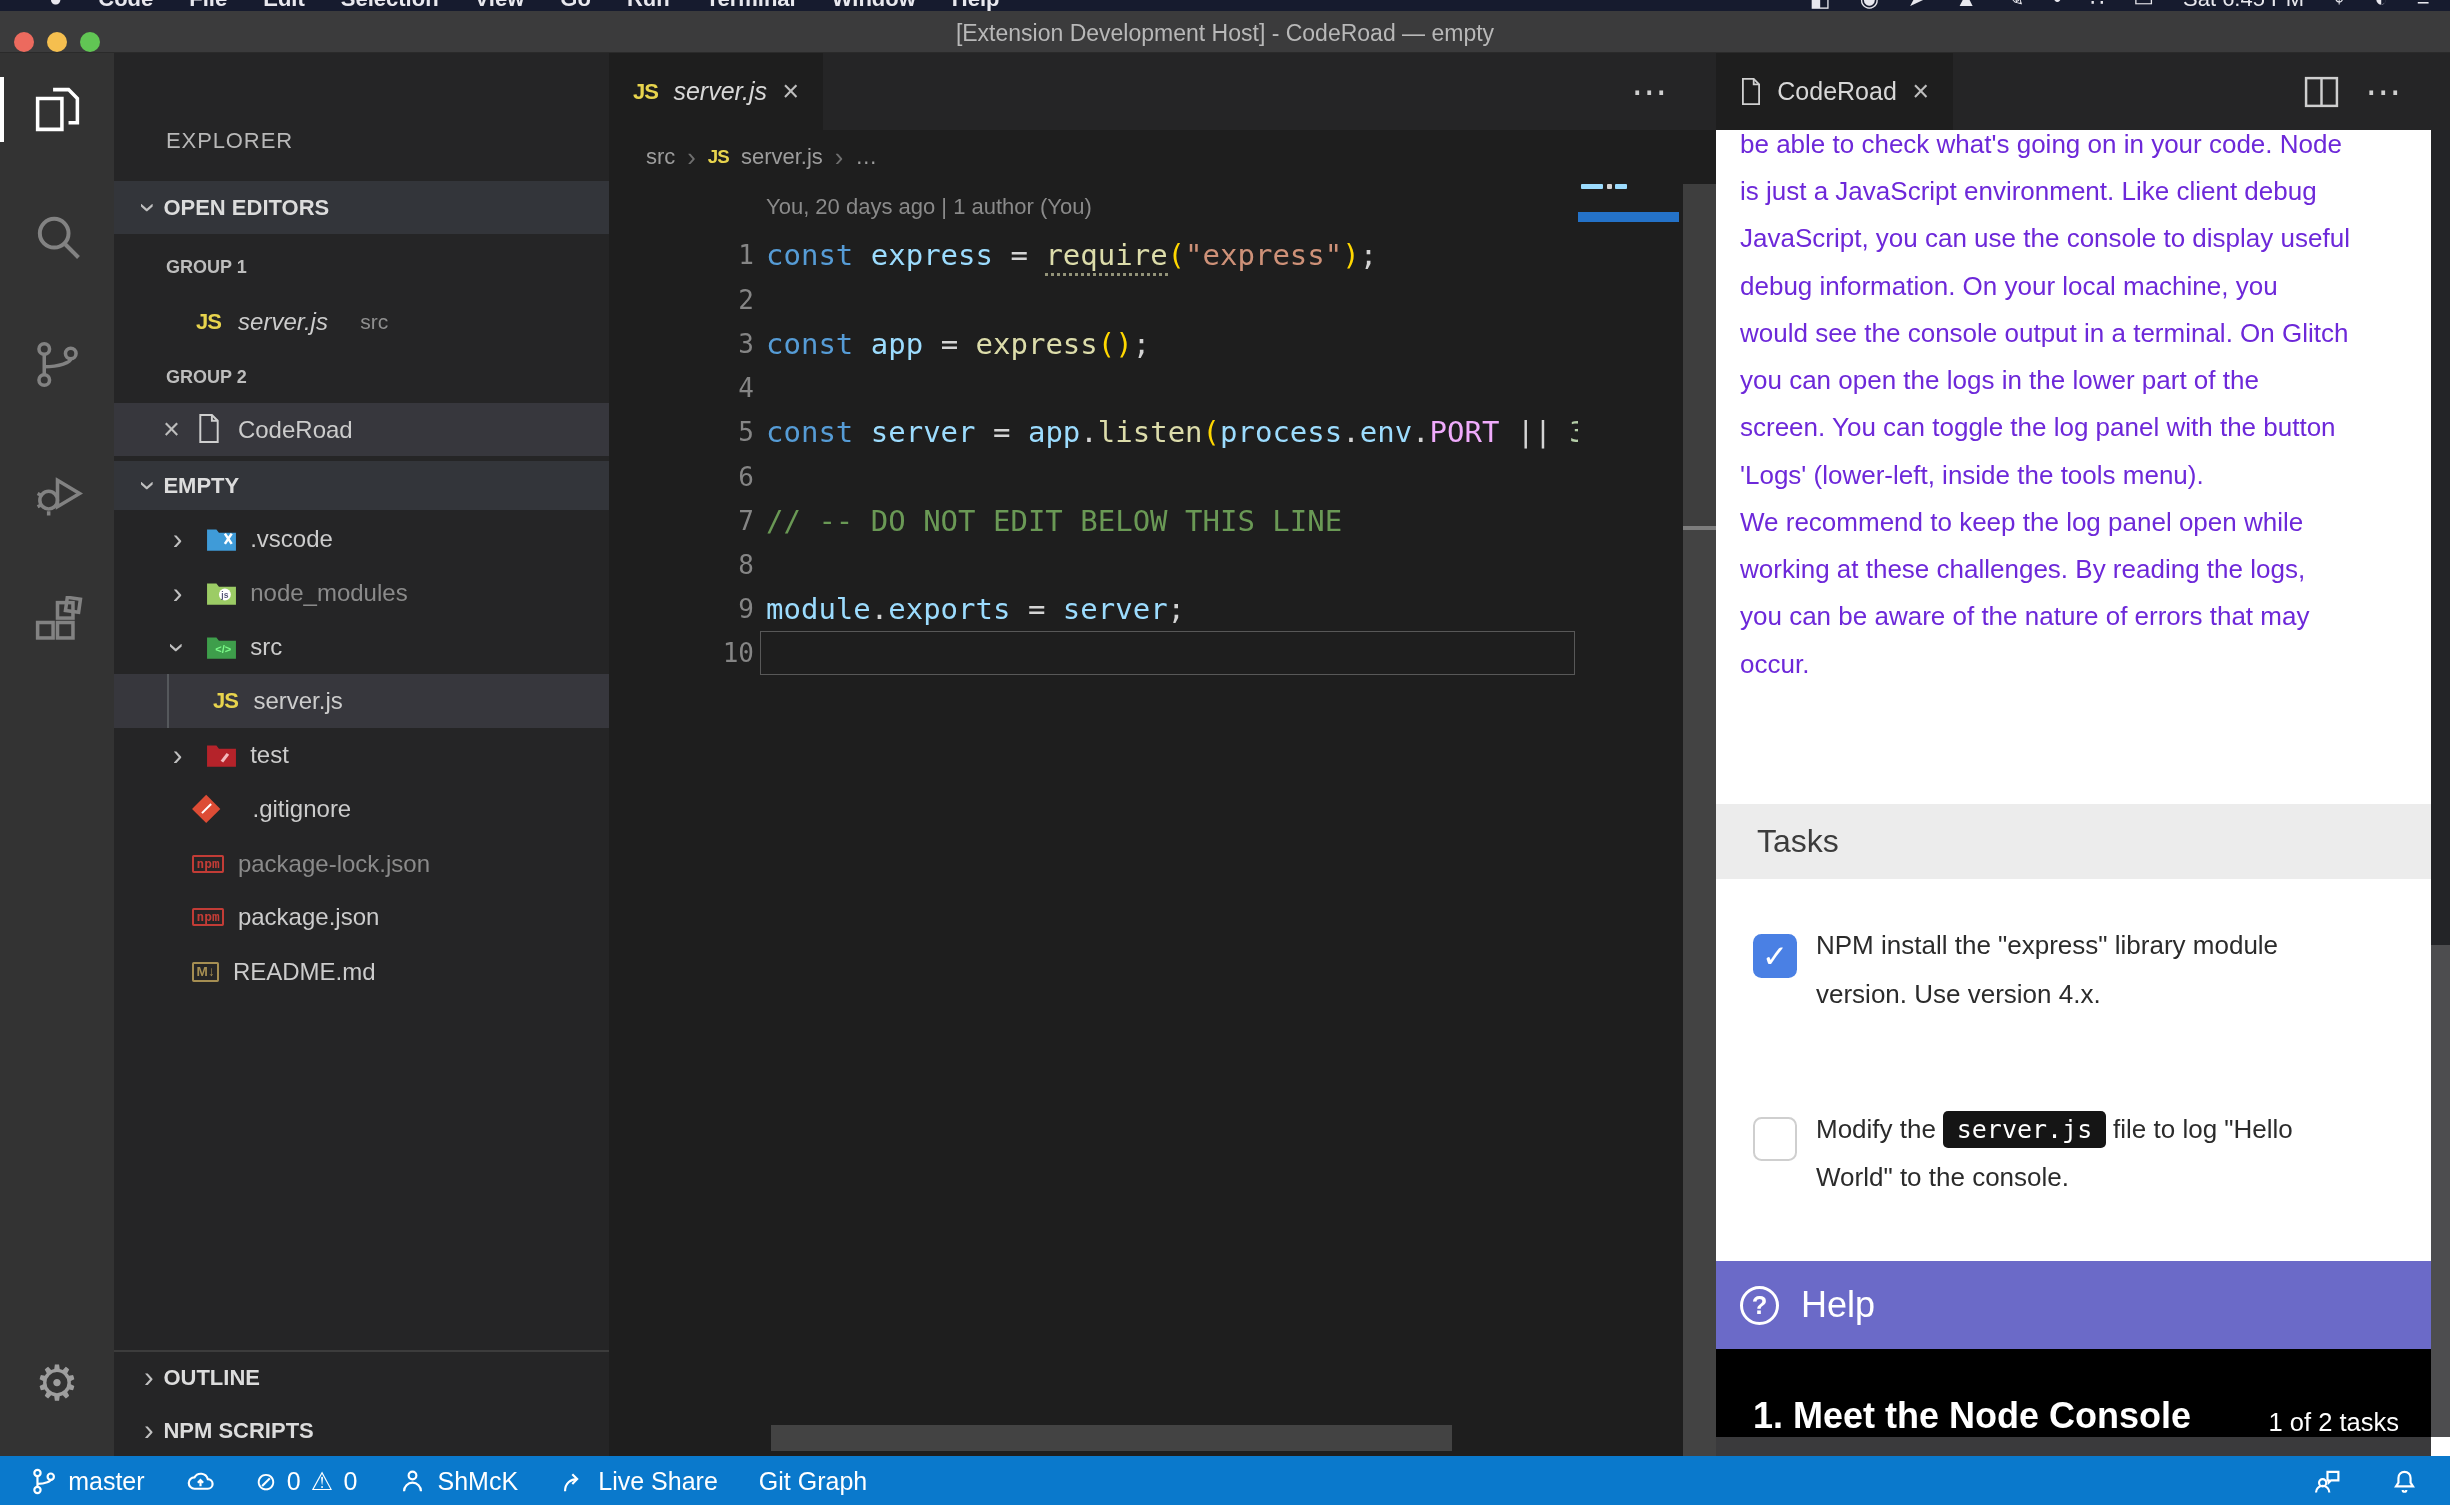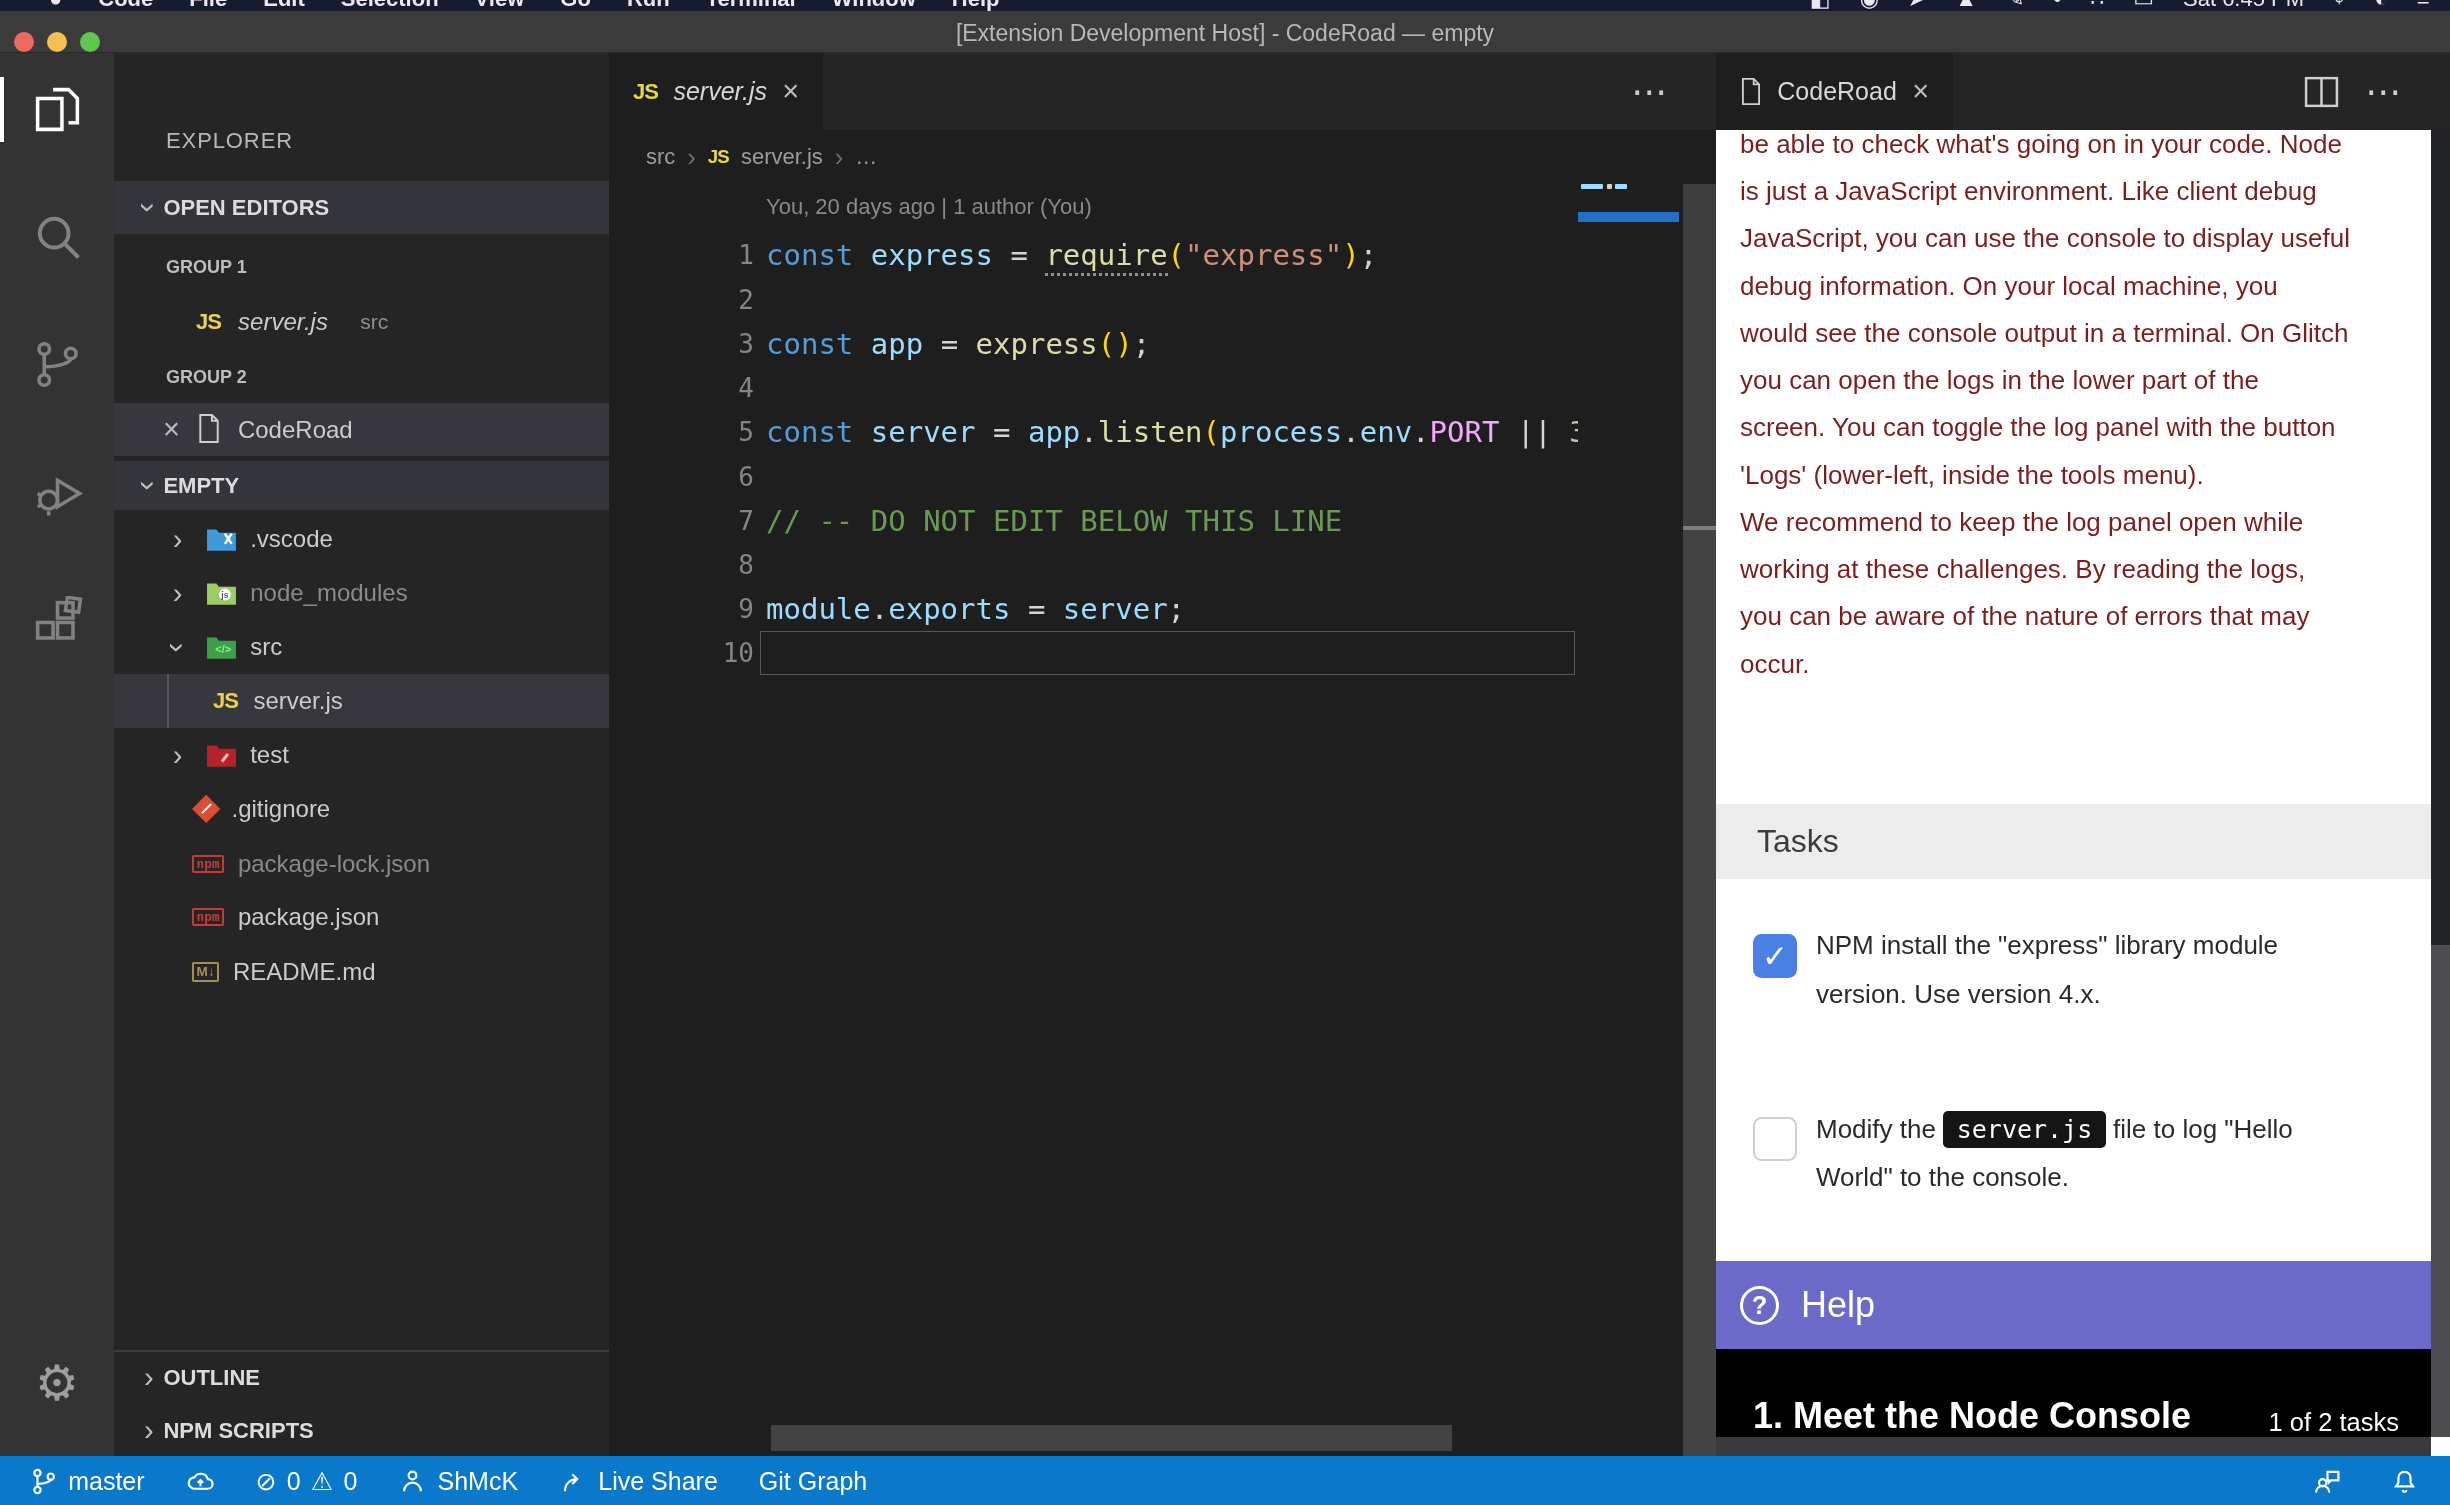--- a/index.html
+++ b/index.html
@@ -72,21 +72,21 @@
   .mm-seg { height:5.1px; border-radius:0.9px; }
   .mm-blueband { position:absolute; left:0; top:82px; width:101px; height:10.2px; background:#2472c8; }
   .vstrip { position:absolute; left:1074px; top:77px; width:33px; height:1326px; background:#434343; }
   .vstrip-top { position:absolute; left:0; top:0; width:33px; height:396px; background:#3e3e3e; }
   .vstrip-div { position:absolute; left:0; top:396px; width:33px; height:4.3px; background:#7d7d7d; }
   .hscroll { position:absolute; left:162px; top:1372px; width:681px; height:25.5px; background:#434343; }
 
   
   .coderoad { position:absolute; left:1716px; top:53px; width:734px; height:1403px; background:#1e1e1e; }
   .cr-white { position:absolute; left:0; top:77px; width:715px; height:1308px; background:#ffffff; }
-  .cr-par-line { position:absolute; left:24px; width:672px; height:48px; color:#7f1d1d; font-size:26px; line-height:48px; }
+  .cr-par-line { position:absolute; left:24px; width:672px; height:48px; color:#6d28d9; font-size:26px; line-height:48px; }
   .cr-tasks-band { position:absolute; left:0; top:674px; width:715px; height:75px; background:#ececec; display:flex; align-items:center; padding-left:41px; }
   .cr-tasks-title { font-size:32px; color:#3c3c3c; }
   .checkbox { position:absolute; left:37px; width:44px; height:44px; border-radius:8.5px; }
   .checkbox.checked { background:#4a80e4; color:#fff; display:flex; align-items:center; justify-content:center; font-size:31px; }
   .checkbox.empty { background:#fff; border:2.6px solid #cfcfcf; }
   .task-line { position:absolute; left:100px; width:596px; font-size:26px; line-height:48px; color:#2b2b2b; }
   .code-chip { background:#151515; color:#ffffff; font-family:"DejaVu Sans Mono", monospace; font-size:25px; padding:4.3px 13.6px; border-radius:5.1px; }
   .cr-help { position:absolute; left:0; top:1208px; width:715px; height:88px; background:#6b6ac8; display:flex; align-items:center; padding-left:24px; gap:22px; }
   .help-q { width:39px; height:39px; border-radius:50%; border:3.4px solid #ffffff; color:#fff; font-size:25.5px; font-weight:bold; display:flex; align-items:center; justify-content:center; }
   .cr-help-label { color:#ffffff; font-size:36px; }
@@ -256,21 +256,21 @@
       <span class="tlabel">server.js</span>
     </div>
     <div class="sb-row" style="top:675px;height:54px;padding-left:49px;gap:13.6px">
       <span class="chev">›</span>
       <svg class="folder-svg" viewBox="0 0 36 30">
           <path d="M1 4h11l3 4h20v21H1z" fill="#b5232a"></path>
           <path d="M17 22l7-9 3 2-7 9z" fill="#f3b8bc"></path>
         </svg>
       <span class="tlabel">test</span>
     </div>
-    <div class="sb-row" style="top:729px;height:54px;padding-left:82px;gap:10px">
+    <div class="sb-row" style="top:729px;height:54px;padding-left:82px;gap:31px">
       <span class="git-diamond"></span>
       <span class="tlabel" style="margin-left:5.1px">.gitignore</span>
     </div>
     <div class="sb-row" style="top:784px;height:54px;padding-left:78px;gap:13.6px">
       <span class="npm-badge">npm</span>
       <span class="tlabel dim">package-lock.json</span>
     </div>
     <div class="sb-row" style="top:837px;height:54px;padding-left:78px;gap:13.6px">
       <span class="npm-badge">npm</span>
       <span class="tlabel">package.json</span>

